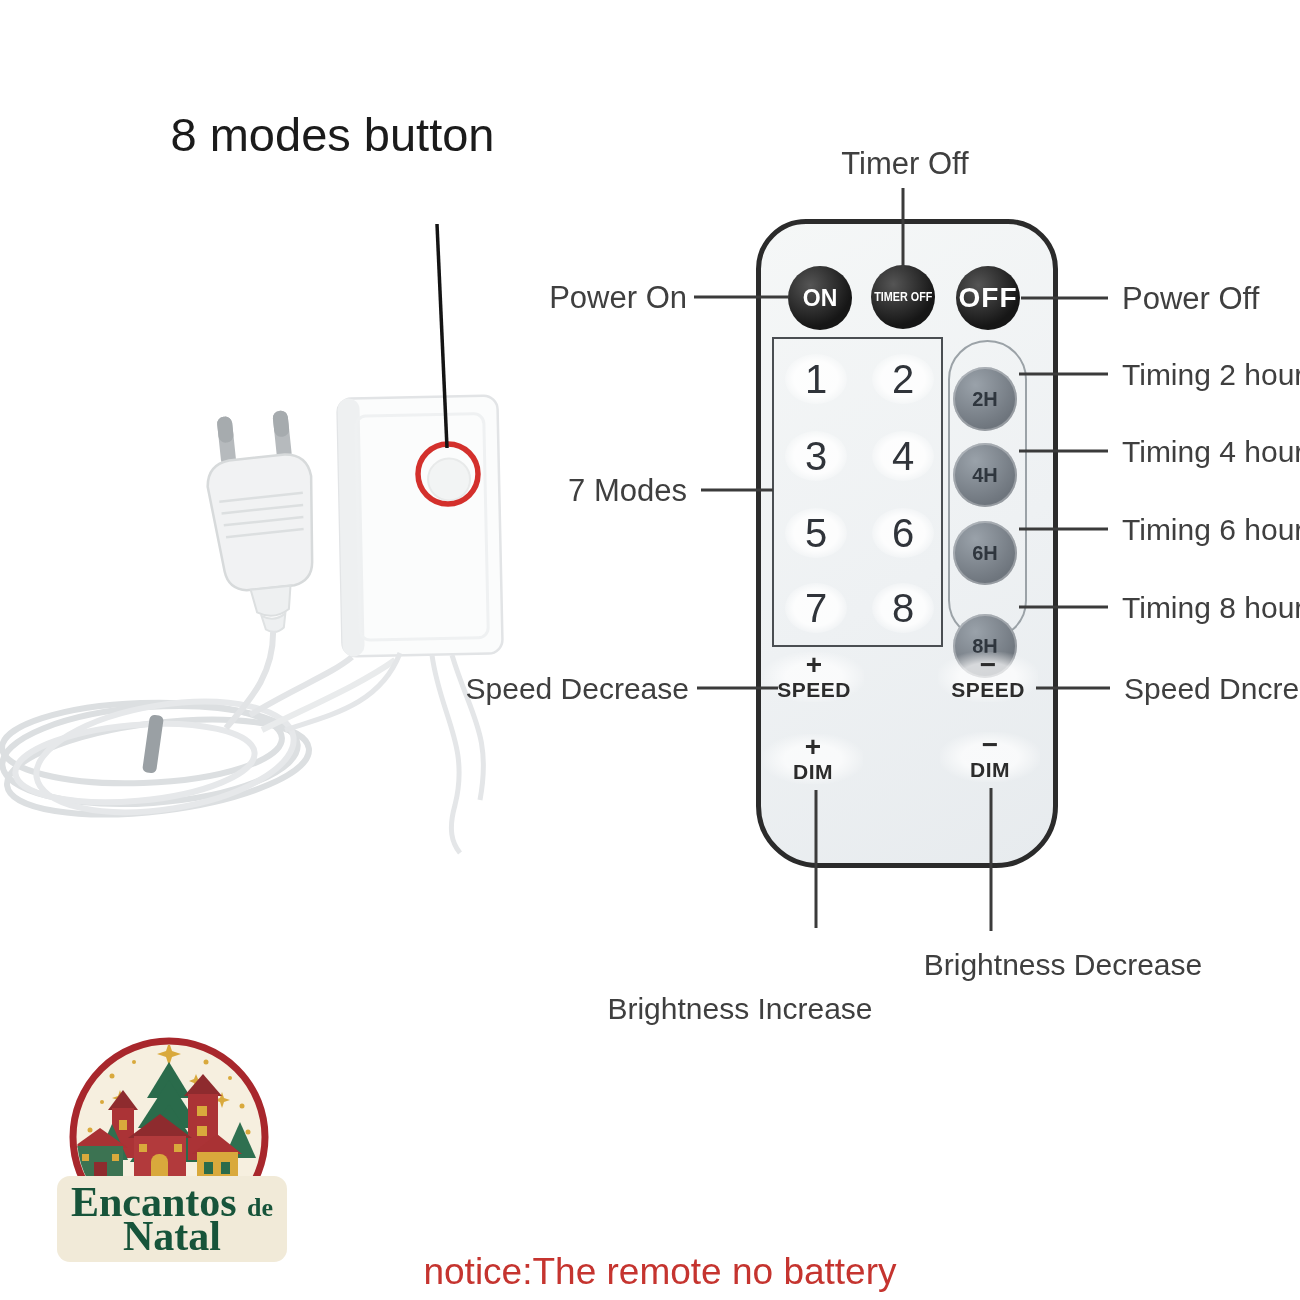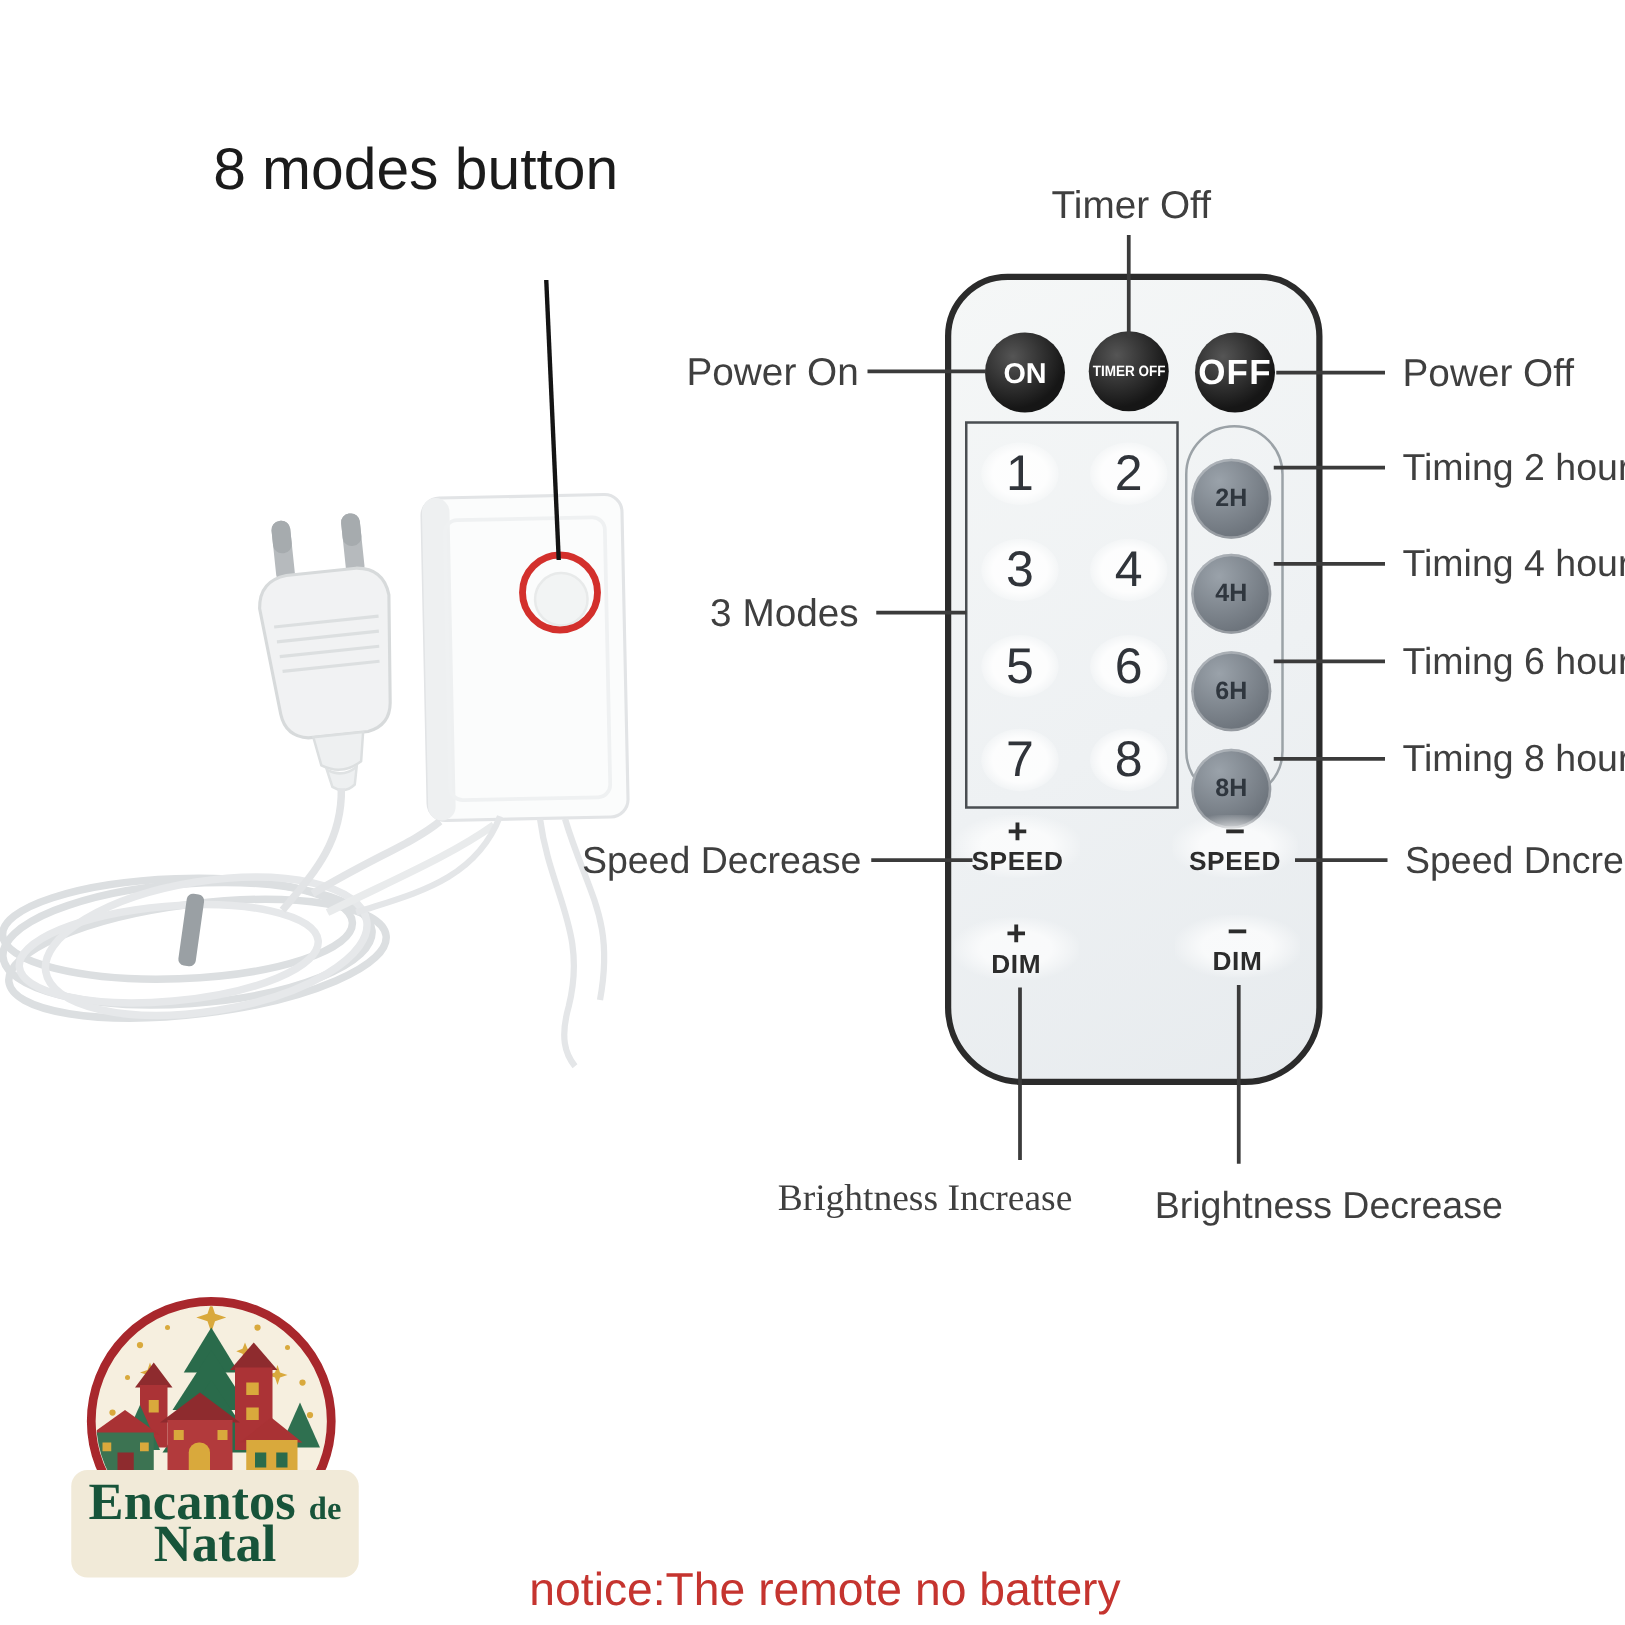--- a/index.html
+++ b/index.html
@@ -126,21 +126,21 @@
       <span class="key" style="left:11px;top:169px;">5</span>
       <span class="key" style="left:98px;top:169px;">6</span>
       <span class="key" style="left:11px;top:244px;">7</span>
       <span class="key" style="left:98px;top:244px;">8</span>
     </div>
 
     <div class="timer-pill"></div>
     <div class="hbtn" style="top:119px;">2H</div>
     <div class="hbtn" style="top:195px;">4H</div>
     <div class="hbtn" style="top:273px;">6H</div>
-    <div class="hbtn" style="top:351px;">8H</div>
+    <div class="hbtn" style="top:366px;">8H</div>
 
     <div class="fn" style="left:3px;top:428px;">
       <div class="sign">+</div>
       <div class="word">SPEED</div>
     </div>
     <div class="fn" style="left:177px;top:428px;">
       <div class="sign">−</div>
       <div class="word">SPEED</div>
     </div>
     <div class="fn" style="left:2px;top:510px;">
@@ -171,24 +171,24 @@
     <line x1="437" y1="224" x2="447" y2="448" stroke="#141414" stroke-width="3.5"></line>
   </svg>
 
   <div class="label c" style="left:805px;top:147px;width:200px;font-size:31px;">Timer Off</div>
   <div class="label r" style="left:447px;top:281px;width:240px;font-size:31px;">Power On</div>
   <div class="label" style="left:1122px;top:282px;font-size:31px;">Power Off</div>
   <div class="label" style="left:1122px;top:358px;">Timing 2 hours</div>
   <div class="label" style="left:1122px;top:435px;">Timing 4 hours</div>
   <div class="label" style="left:1122px;top:513px;">Timing 6 hours</div>
   <div class="label" style="left:1122px;top:591px;">Timing 8 hours</div>
-  <div class="label r" style="left:447px;top:474px;width:240px;font-size:31px;">3 Modes</div>
+  <div class="label r" style="left:447px;top:474px;width:240px;font-size:31px;">7 Modes</div>
   <div class="label r" style="left:417px;top:672px;width:272px;">Speed Decrease</div>
   <div class="label" style="left:1124px;top:672px;">Speed Dncrease</div>
-  <div class="label c" style="left:590px;top:942px;width:300px;font-family:Liberation Serif, serif;">Brightness Increase</div>
+  <div class="label c" style="left:590px;top:992px;width:300px;">Brightness Increase</div>
   <div class="label c" style="left:913px;top:948px;width:300px;">Brightness Decrease</div>
 
   <svg style="left:50px;top:1030px;" width="250" height="240" viewBox="0 0 250 240">
     <defs>
         <clipPath id="circ">
           <circle cx="119" cy="107" r="92"></circle>
         </clipPath>
       </defs>
     <circle cx="119" cy="107" r="96" fill="#f6efdf" stroke="#a8272c" stroke-width="7"></circle>
     <g clip-path="url(#circ)">

